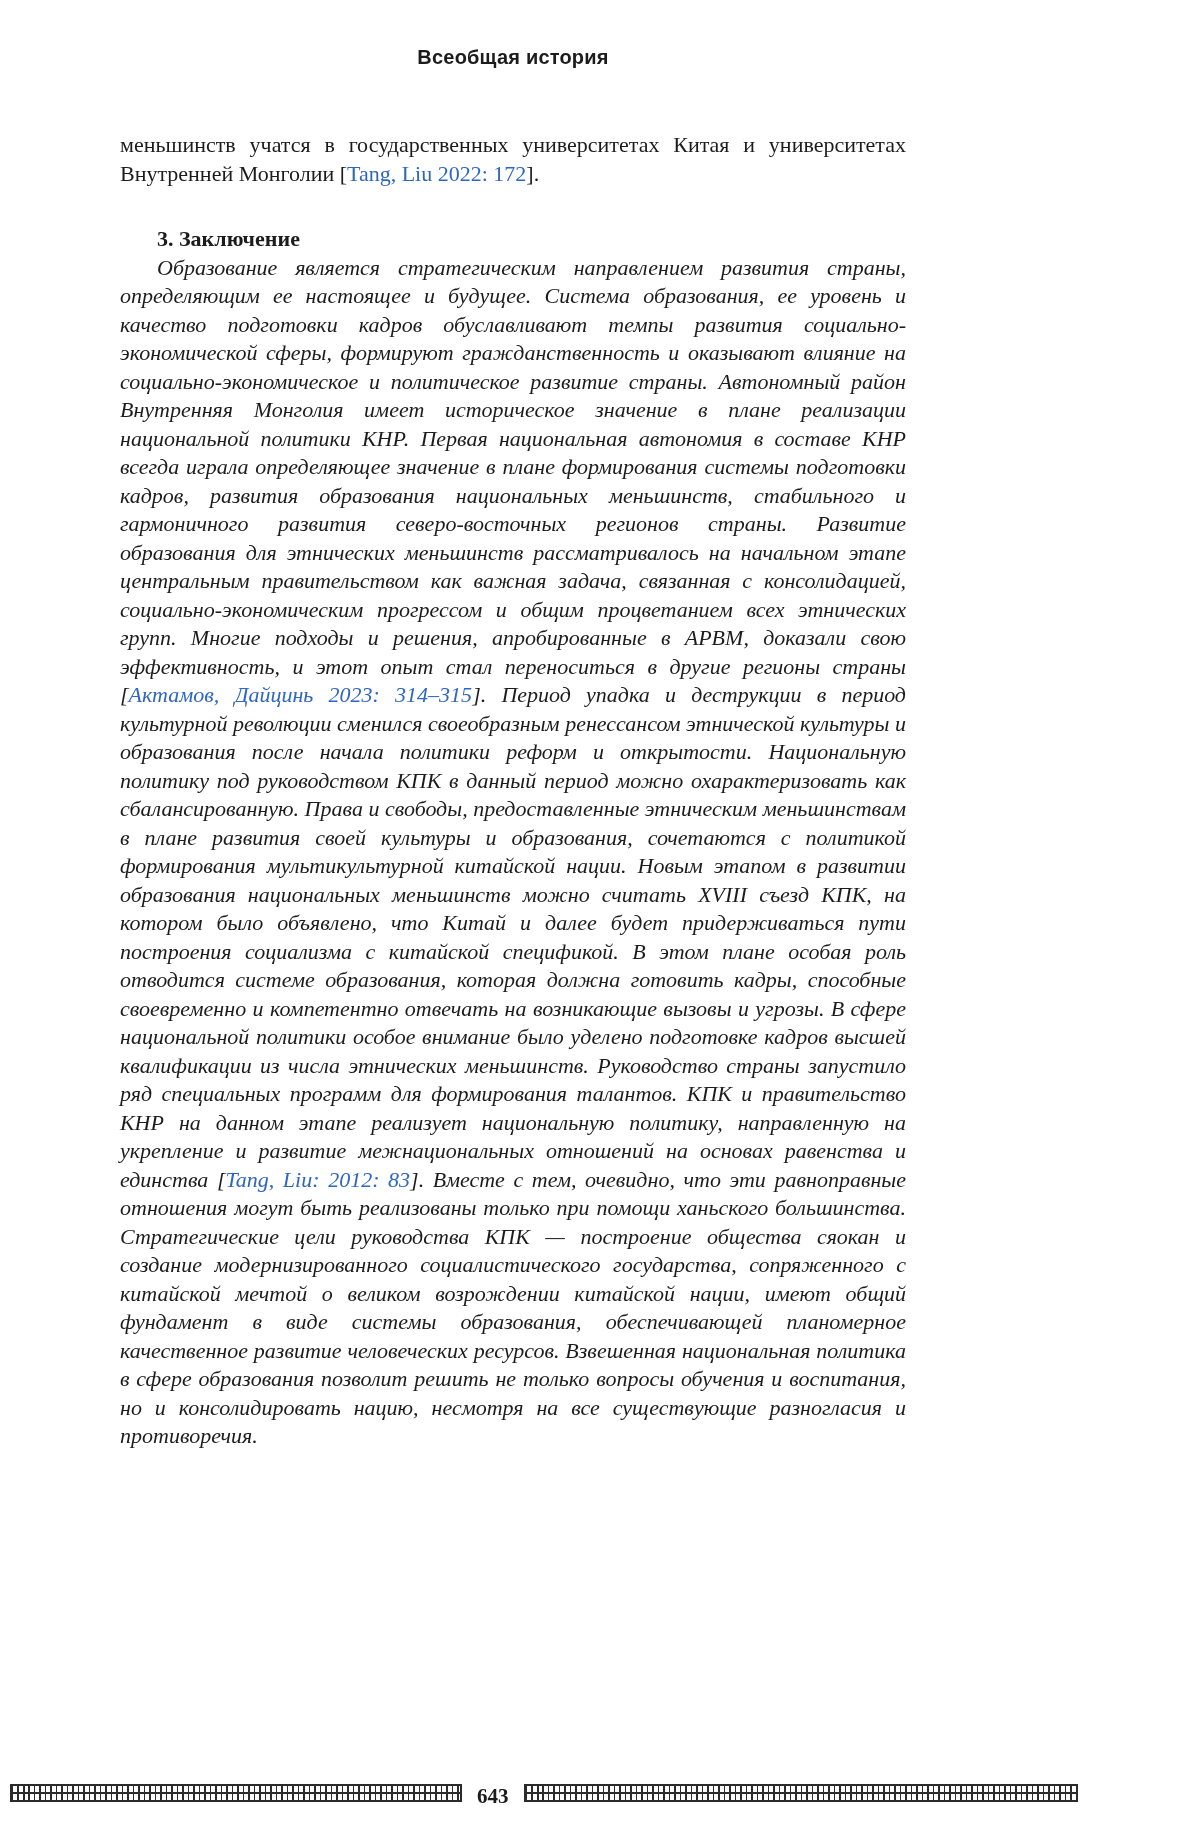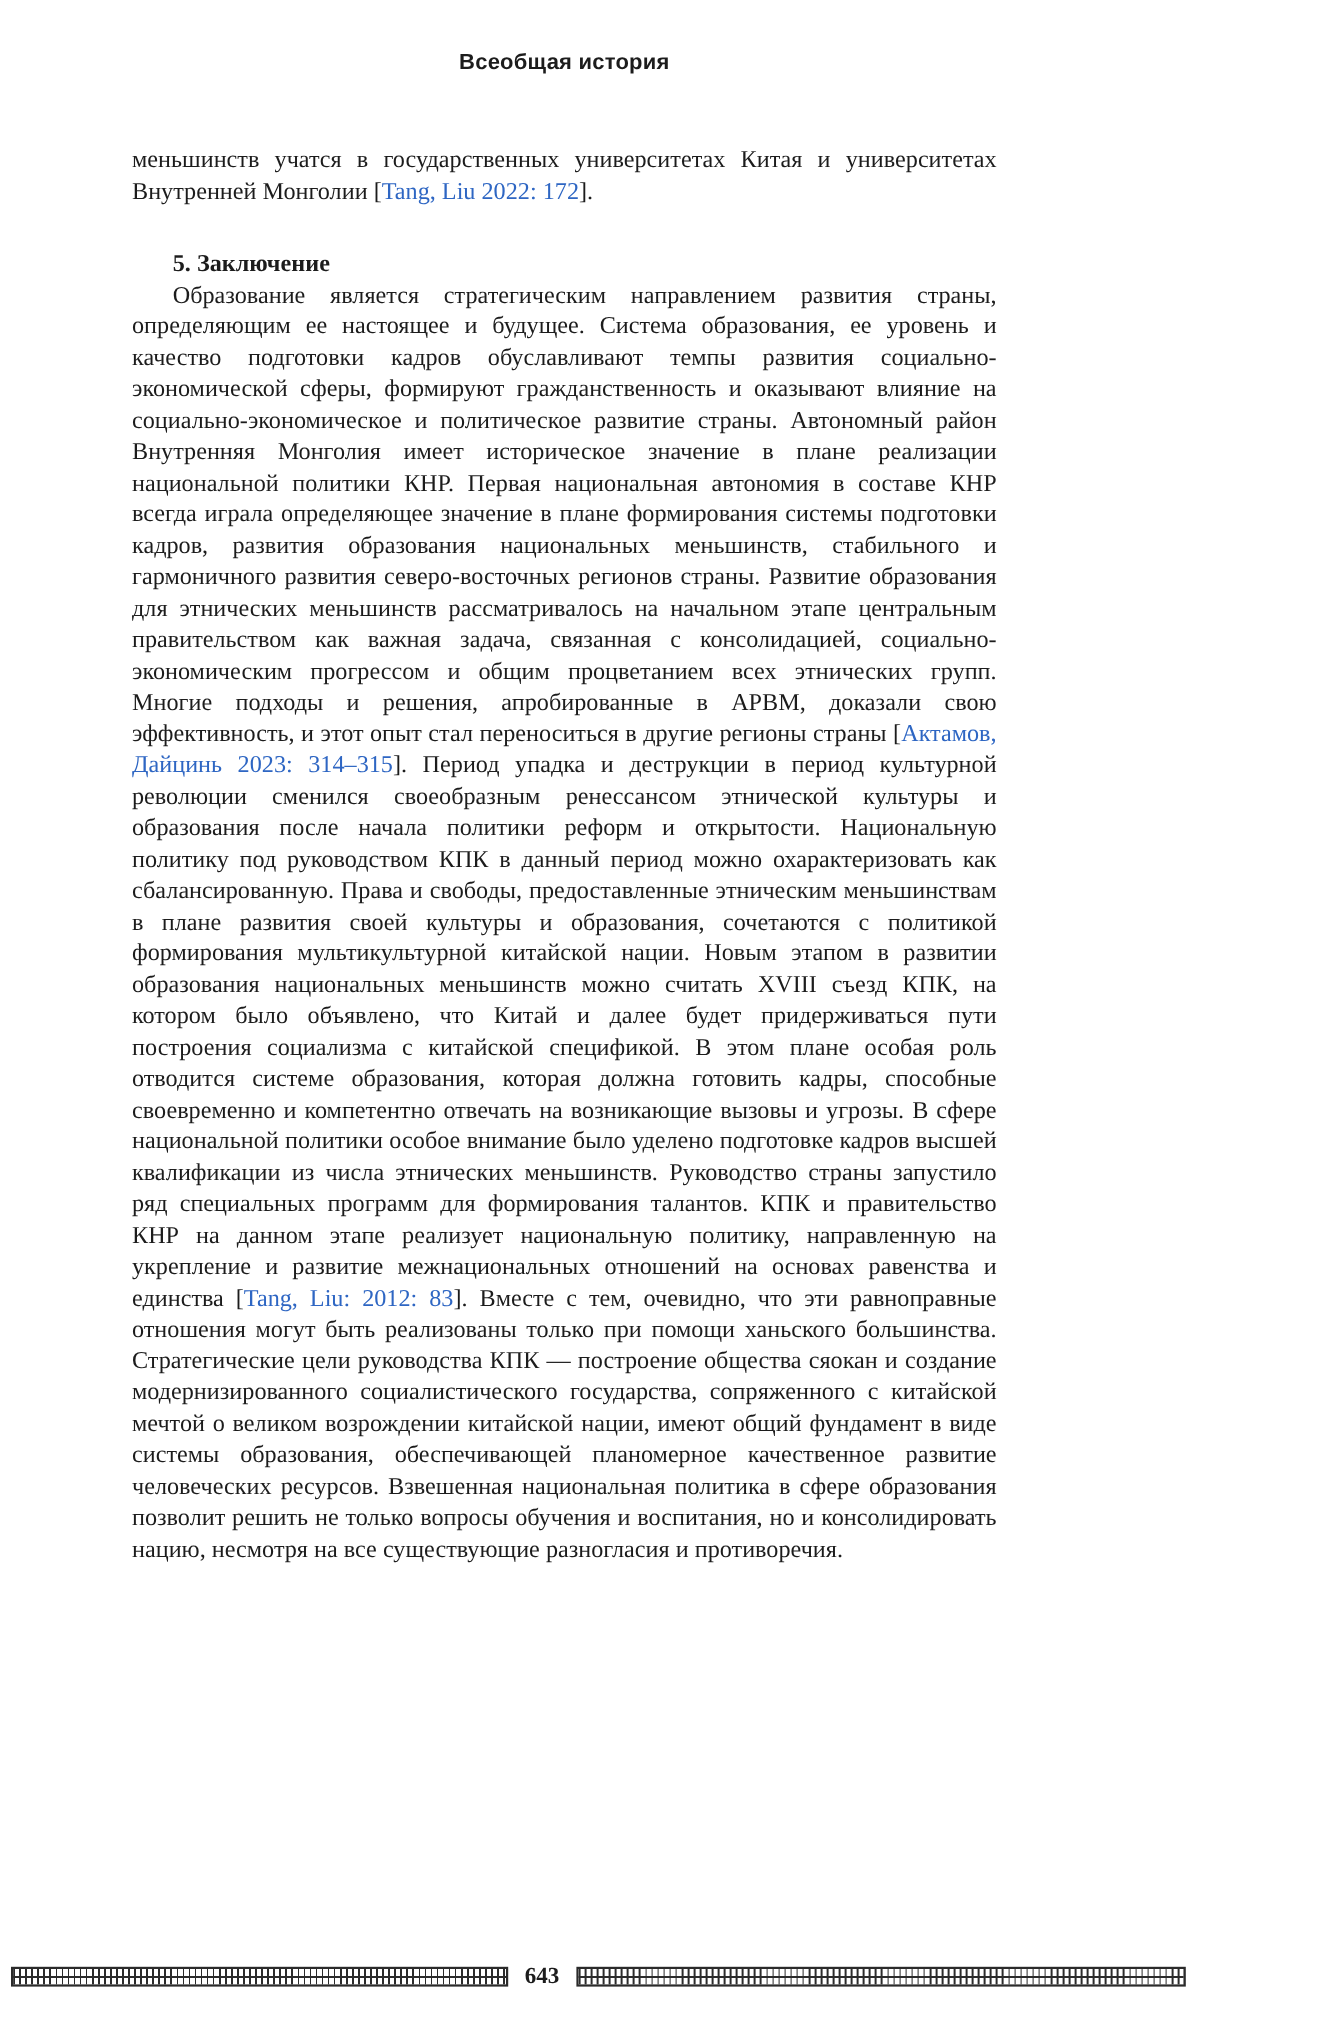--- a/index.html
+++ b/index.html
@@ -37,39 +37,39 @@
     font-size: 22px;
     line-height: 28.5px;
     color: var(--text);
   }
   .para {
     margin: 0;
     text-align: justify;
     hyphens: auto;
     -webkit-hyphens: auto;
   }
-  .indented { text-indent: 37px; }
+  .indented { text-indent: 37px; font-style: italic; }
   .section-heading {
     margin: 37px 0 0 0;
     font-family: "Liberation Serif", serif;
     font-size: 22px;
     line-height: 28.5px;
     font-weight: 700;
     text-indent: 37px;
   }
   .cite { color: var(--citation); }
   .run { color: var(--text); }
 
   .page-footer {
     position: absolute;
     left: 10px;
     right: 10px;
     bottom: 26px;
     display: flex;
-    align-items: center;
+    align-items: flex-start;
   }
   .meander {
     height: 18px;
     border: 2px solid #2b2b2b;
     background-image:
       repeating-linear-gradient(90deg, #2b2b2b 0 1.5px, transparent 1.5px 5.5px),
       linear-gradient(to bottom, transparent 0 6px, #2b2b2b 6px 8px, transparent 8px);
   }
   .meander-left { width: 452px; }
   .meander-right { flex: 1; }
@@ -84,21 +84,21 @@
 </head>
 <body>
 
 <div class="page">
 
   <header class="running-header">Всеобщая история</header>
 
   <main class="text-column">
     <p class="para continuation"><span class="run">меньшинств учатся в государственных университетах Китая и университетах Внутренней Монголии [</span><span class="cite">Tang, Liu 2022: 172</span><span class="run">].</span></p>
 
-    <h2 class="section-heading">5. Заключение</h2>
+    <h2 class="section-heading">3. Заключение</h2>
 
     <p class="para indented"><span class="run">Образование является стратегическим направлением развития страны, определяющим ее настоящее и будущее. Система образования, ее уровень и качество подготовки кадров обуславливают темпы развития социально-экономической сферы, формируют гражданственность и оказывают влияние на социально-экономическое и политическое развитие страны. Автономный район Внутренняя Монголия имеет историческое значение в плане реализации национальной политики КНР. Первая национальная автономия в составе КНР всегда играла определяющее значение в плане формирования системы подготовки кадров, развития образования национальных меньшинств, стабильного и гармоничного развития северо-восточных регионов страны. Развитие образования для этнических меньшинств рассматривалось на начальном этапе центральным правительством как важная задача, связанная с консолидацией, социально-экономическим прогрессом и общим процветанием всех этнических групп. Многие подходы и решения, апробированные в АРВМ, доказали свою эффективность, и этот опыт стал переноситься в другие регионы страны [</span><span class="cite">Актамов, Дайцинь 2023: 314–315</span><span class="run">]. Период упадка и деструкции в период культурной революции сменился своеобразным ренессансом этнической культуры и образования после начала политики реформ и открытости. Национальную политику под руководством КПК в данный период можно охарактеризовать как сбалансированную. Права и свободы, предоставленные этническим меньшинствам в плане развития своей культуры и образования, сочетаются с политикой формирования мультикультурной китайской нации. Новым этапом в развитии образования национальных меньшинств можно считать XVIII съезд КПК, на котором было объявлено, что Китай и далее будет придерживаться пути построения социализма с китайской спецификой. В этом плане особая роль отводится системе образования, которая должна готовить кадры, способные своевременно и компетентно отвечать на возникающие вызовы и угрозы. В сфере национальной политики особое внимание было уделено подготовке кадров высшей квалификации из числа этнических меньшинств. Руководство страны запустило ряд специальных программ для формирования талантов. КПК и правительство КНР на данном этапе реализует национальную политику, направленную на укрепление и развитие межнациональных отношений на основах равенства и единства [</span><span class="cite">Tang, Liu: 2012: 83</span><span class="run">]. Вместе с тем, очевидно, что эти равноправные отношения могут быть реализованы только при помощи ханьского большинства. Стратегические цели руководства КПК — построение общества сяокан и создание модернизированного социалистического государства, сопряженного с китайской мечтой о великом возрождении китайской нации, имеют общий фундамент в виде системы образования, обеспечивающей планомерное качественное развитие человеческих ресурсов. Взвешенная национальная политика в сфере образования позволит решить не только вопросы обучения и воспитания, но и консолидировать нацию, несмотря на все существующие разногласия и противоречия.</span></p>
   </main>
 
   <footer class="page-footer">
     <span class="meander meander-left"></span>
     <span class="page-number">643</span>
     <span class="meander meander-right"></span>
   </footer>
 

